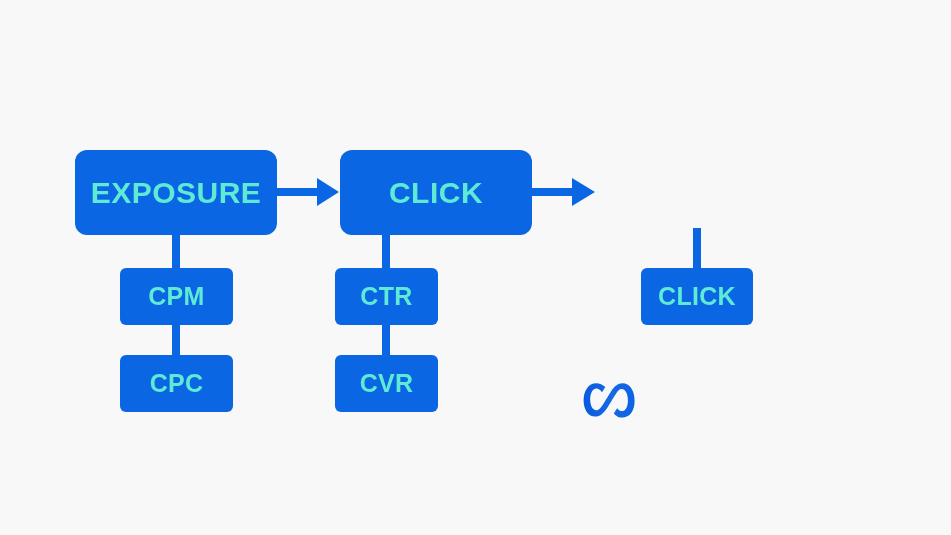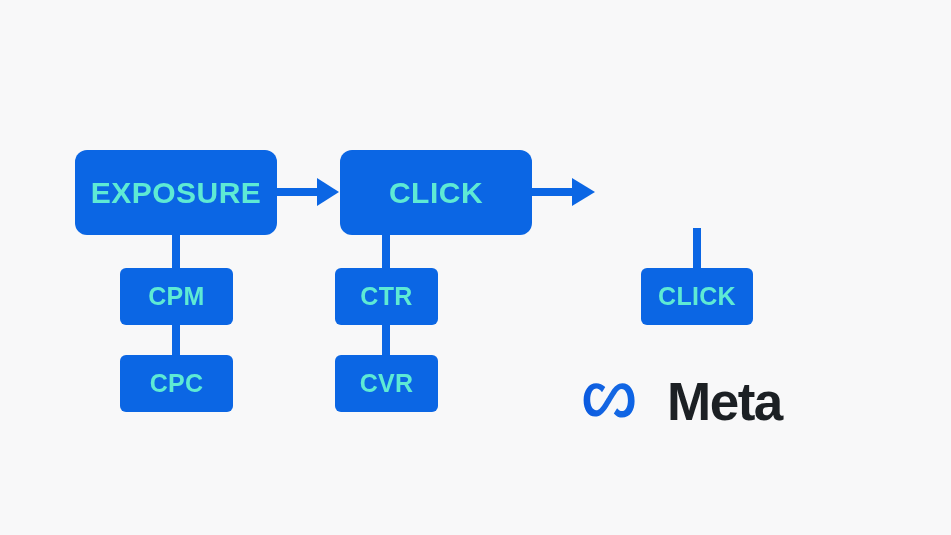--- a/index.html
+++ b/index.html
@@ -131,16 +131,15 @@
           <linearGradient id="metaGrad" x1="0" y1="0" x2="1" y2="0">
             <stop offset="0%" stop-color="#0a5ae0"></stop>
             <stop offset="55%" stop-color="#1668e3"></stop>
             <stop offset="100%" stop-color="#0c63e5"></stop>
           </linearGradient>
         </defs>
         <path d="M15.2 4.2C7.6 4.2 2.6 11.6 2.6 21.2c0 9.5 4.6 16.4 11.5 16.4 5.2 0 8.8-3.3 13.2-10.3 0 0 2.9-4.8 5-8.3 0.8-1.3 1.6-2.6 2.4-3.8 2.3-3.6 3.8-5.2 5.9-5.2 3.6 0 6.3 4.6 6.3 11.4 0 6.6-2.5 10.7-6 10.7-1.7 0-3.1-0.8-4.8-2.9l-3.3 5.2c2.4 2.8 5.1 4.2 8.4 4.2 7.6 0 12.4-6.9 12.4-16.6C53.6 11.3 48.8 4.2 41.4 4.2c-4.5 0-8 3-11.4 8.2-0.9 1.4-2.2 3.5-3.4 5.5-0.1 0.2-2.2 3.7-3.2 5.3-3.6 5.9-5.5 8-8.1 8-3.6 0-6.1-4.2-6.1-10.6 0-6.8 2.6-11.2 6.3-11.2 2 0 3.6 1.2 5.5 3.8l3.3-5.2C21.6 5.8 18.7 4.2 15.2 4.2Z" fill="url(#metaGrad)"></path>
         <path d="M60.6 4.2c-5.5 0-9.6 3.5-12.8 8.6 1.3 1.9 2.3 3.9 3.1 5.7 2.5-4.2 5.2-7.1 8.8-7.1 3.9 0 6.7 4.5 6.7 11.4 0 6.6-2.5 10.7-6 10.7-3.3 0-5.5-2.5-8.6-8 -1 1.9-2.1 3.8-3.1 5.5 3.4 5.5 6.9 8.1 11.5 8.1 7.6 0 12.2-6.9 12.2-16.7C72.4 11.3 67.9 4.2 60.6 4.2Z" fill="url(#metaGrad)" opacity="0"></path>
       </svg>
     </span>
-    <span id="brand-word">Meta</span>
   </div>
 
 </div>
 
 </body></html>

